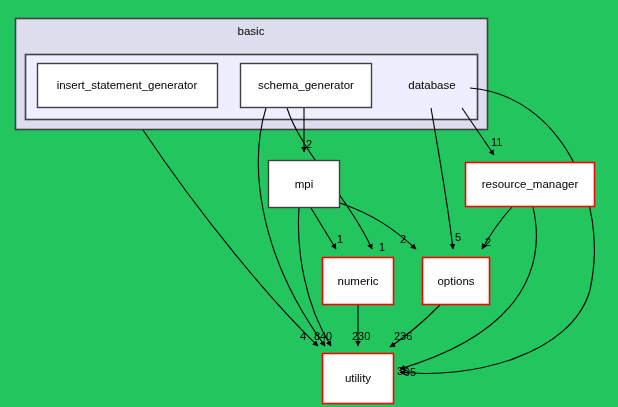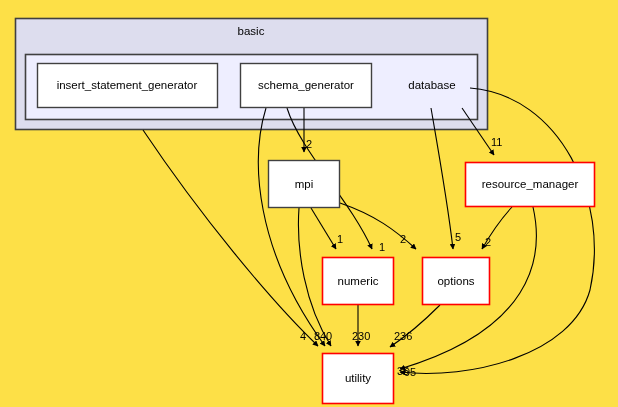--- a/index.html
+++ b/index.html
@@ -1,17 +1,17 @@
 <!DOCTYPE html>
 <html><head>
 <meta charset="utf-8">
 <style>
   html,body{margin:0;padding:0;background:#ffffff;}
   body{width:618px;height:407px;font-family:"Liberation Sans",sans-serif;}
-  #stage{position:relative;width:618px;height:407px;overflow:hidden;background:#fde047;}
+  #stage{position:relative;width:618px;height:407px;overflow:hidden;background:#22c55e;}
   svg.graph{position:absolute;left:0;top:0;width:618px;height:407px;}
   .nodeLabel{font-size:11.5px;fill:#000000;font-family:"Liberation Sans",sans-serif;dominant-baseline:middle;text-anchor:middle;}
   .clusterLabel{font-size:11.5px;fill:#000000;font-family:"Liberation Sans",sans-serif;text-anchor:middle;}
   .edgeLabel{font-size:11px;fill:#000000;font-family:"Liberation Sans",sans-serif;text-anchor:start;}
   .edgePath{fill:none;stroke:#000000;stroke-width:1.1;}
   .arrowFill{fill:#000000;stroke:none;}
 </style>
 </head>
 <body>
 

